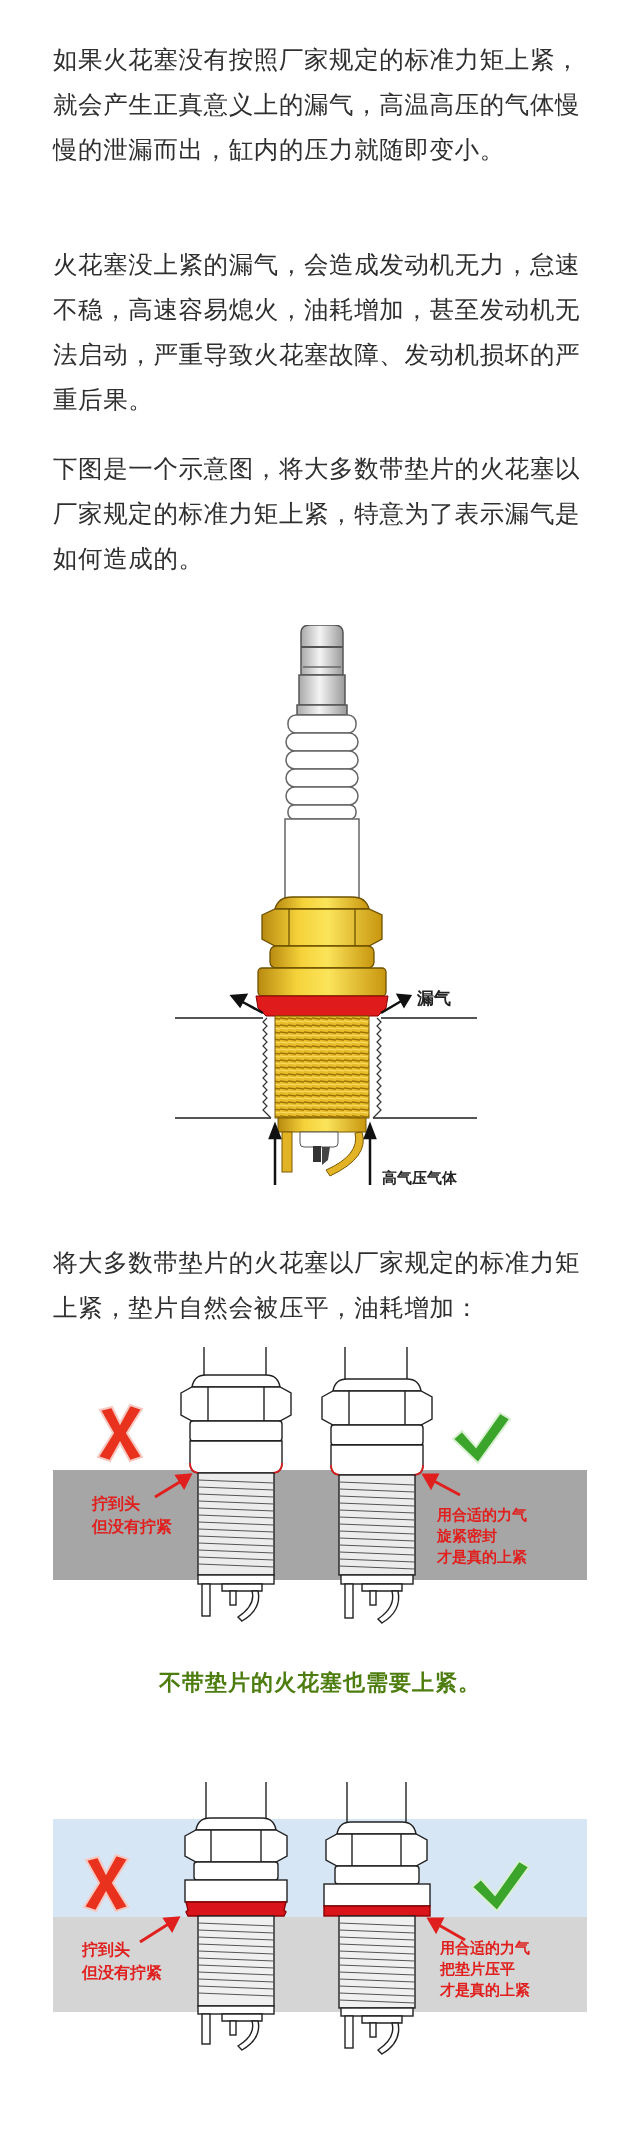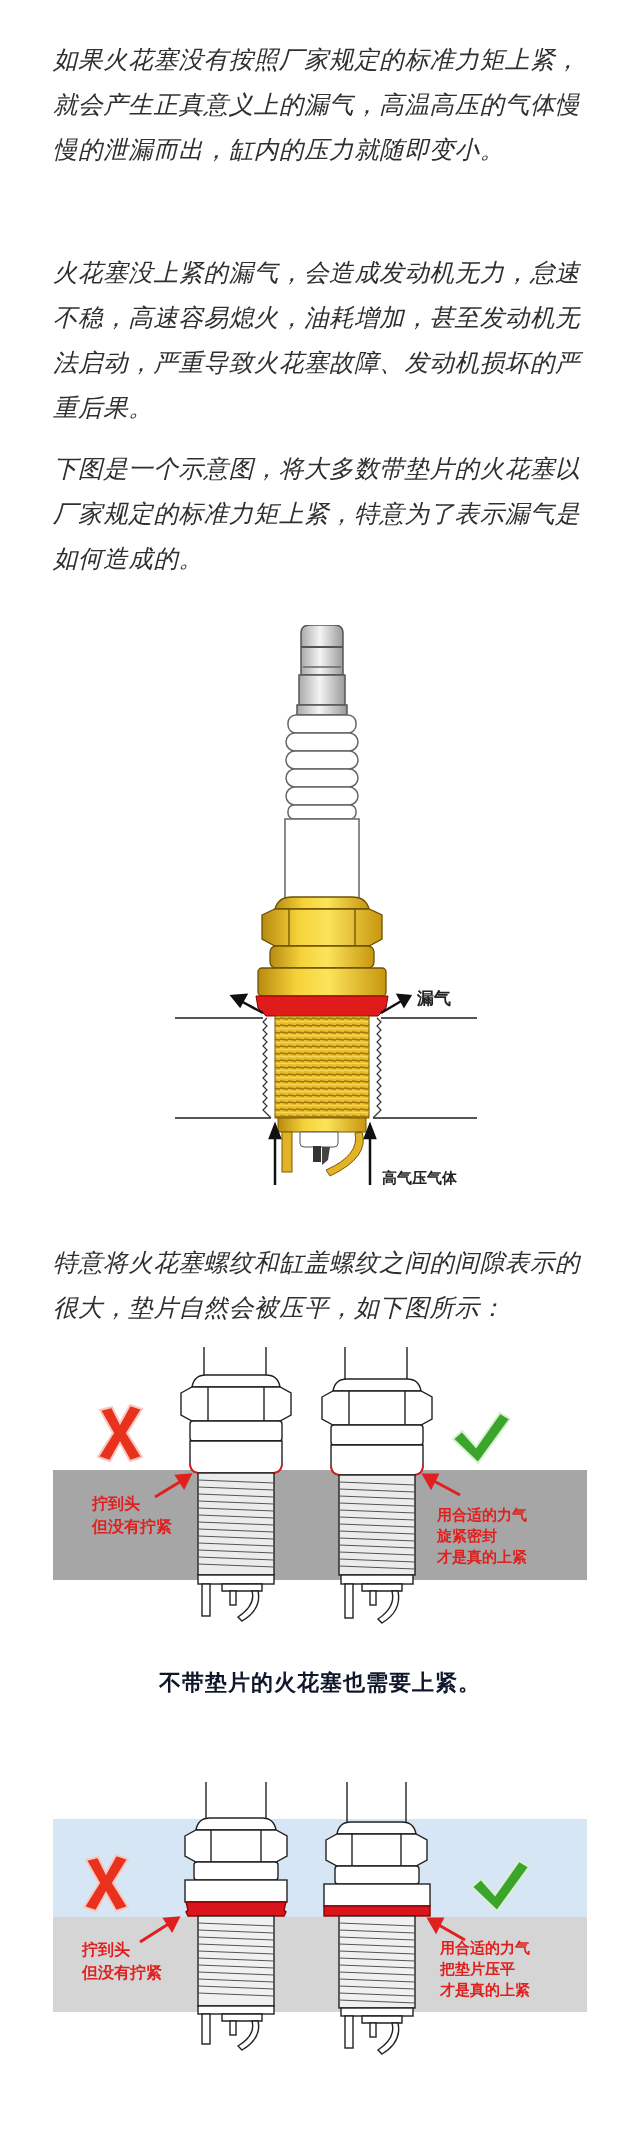--- a/index.html
+++ b/index.html
@@ -1,31 +1,31 @@
 <!DOCTYPE html>
 <html><head>
   <meta charset="utf-8">
   <style>
     html, body { margin: 0; padding: 0; background: #ffffff; }
     body { width: 640px; height: 2148px; position: relative; overflow: hidden;
            font-family: "DejaVu Sans", "Liberation Sans", sans-serif; color: #333333; }
     .para { position: absolute; left: 53px; width: 548px; font-size: 24.5px; line-height: 45px;
-            letter-spacing: 0.6px; margin: 0; color: #2f2f2f; font-style: italic; }
+            letter-spacing: 0.6px; margin: 0; color: #2f2f2f; }
     .caption { position: absolute; left: 0; width: 640px; text-align: center; font-size: 22px;
-               font-weight: bold; color: #0f172a; letter-spacing: 1px; top: 1668px; margin: 0; }
+               font-weight: bold; color: #4d7c0f; letter-spacing: 1px; top: 1668px; margin: 0; }
     .figure { position: absolute; left: 0; width: 528px; }
     svg { display: block; }
     .svg-text { font-family: "DejaVu Sans", "Liberation Sans", sans-serif; }
   </style>
 </head>
 <body>
 
 <p class="para" style="top:37px;">如果火花塞没有按照厂家规定的标准力矩上紧，就会产生正真意义上的漏气，高温高压的气体慢慢的泄漏而出，缸内的压力就随即变小。</p>
 
-<p class="para" style="top:242px;margin-top:8px;">火花塞没上紧的漏气，会造成发动机无力，怠速不稳，高速容易熄火，油耗增加，甚至发动机无法启动，严重导致火花塞故障、发动机损坏的严重后果。</p>
+<p class="para" style="top:242px;">火花塞没上紧的漏气，会造成发动机无力，怠速不稳，高速容易熄火，油耗增加，甚至发动机无法启动，严重导致火花塞故障、发动机损坏的严重后果。</p>
 
 <p class="para" style="top:446px;">下图是一个示意图，将大多数带垫片的火花塞以厂家规定的标准力矩上紧，特意为了表示漏气是如何造成的。</p>
 
 <div class="figure" style="top:625px; height:575px;">
   <svg width="640" height="575" viewBox="0 0 640 575">
     <defs>
       <linearGradient id="gold" x1="0" x2="1" y1="0" y2="0">
         <stop offset="0" stop-color="#b88a10"></stop>
         <stop offset="0.3" stop-color="#f5d23a"></stop>
         <stop offset="0.55" stop-color="#fbe45a"></stop>
@@ -112,21 +112,21 @@
     <g stroke="#111" stroke-width="2.5" fill="#111">
       <line x1="275" y1="560" x2="275" y2="510"></line>
       <polygon points="275,500 270,513 280,513"></polygon>
       <line x1="370" y1="560" x2="370" y2="510"></line>
       <polygon points="370,500 365,513 375,513"></polygon>
     </g>
     <text class="svg-text" x="382" y="558" font-size="15" font-weight="bold" fill="#222">高气压气体</text>
   </svg>
 </div>
 
-<p class="para" style="top:1240px;">特意将火花塞螺纹和缸盖螺纹之间的间隙表示的很大，垫片自然会被压平，如下图所示：</p>
+<p class="para" style="top:1240px;">将大多数带垫片的火花塞以厂家规定的标准力矩上紧，垫片自然会被压平，油耗增加：</p>
 
 <div class="figure" style="top:1335px; height:295px;">
   <svg width="640" height="295" viewBox="0 0 640 295">
 
     <rect x="53" y="135" width="534" height="110" fill="#a6a6a6"></rect>
 
     <g stroke="#222" stroke-width="1.4" fill="#ffffff">
       <line x1="204" y1="12" x2="204" y2="42" fill="none"></line>
       <line x1="266" y1="12" x2="266" y2="42" fill="none"></line>
       <path d="M192 52 Q194 40 206 40 L266 40 Q278 40 280 52 Z"></path>

